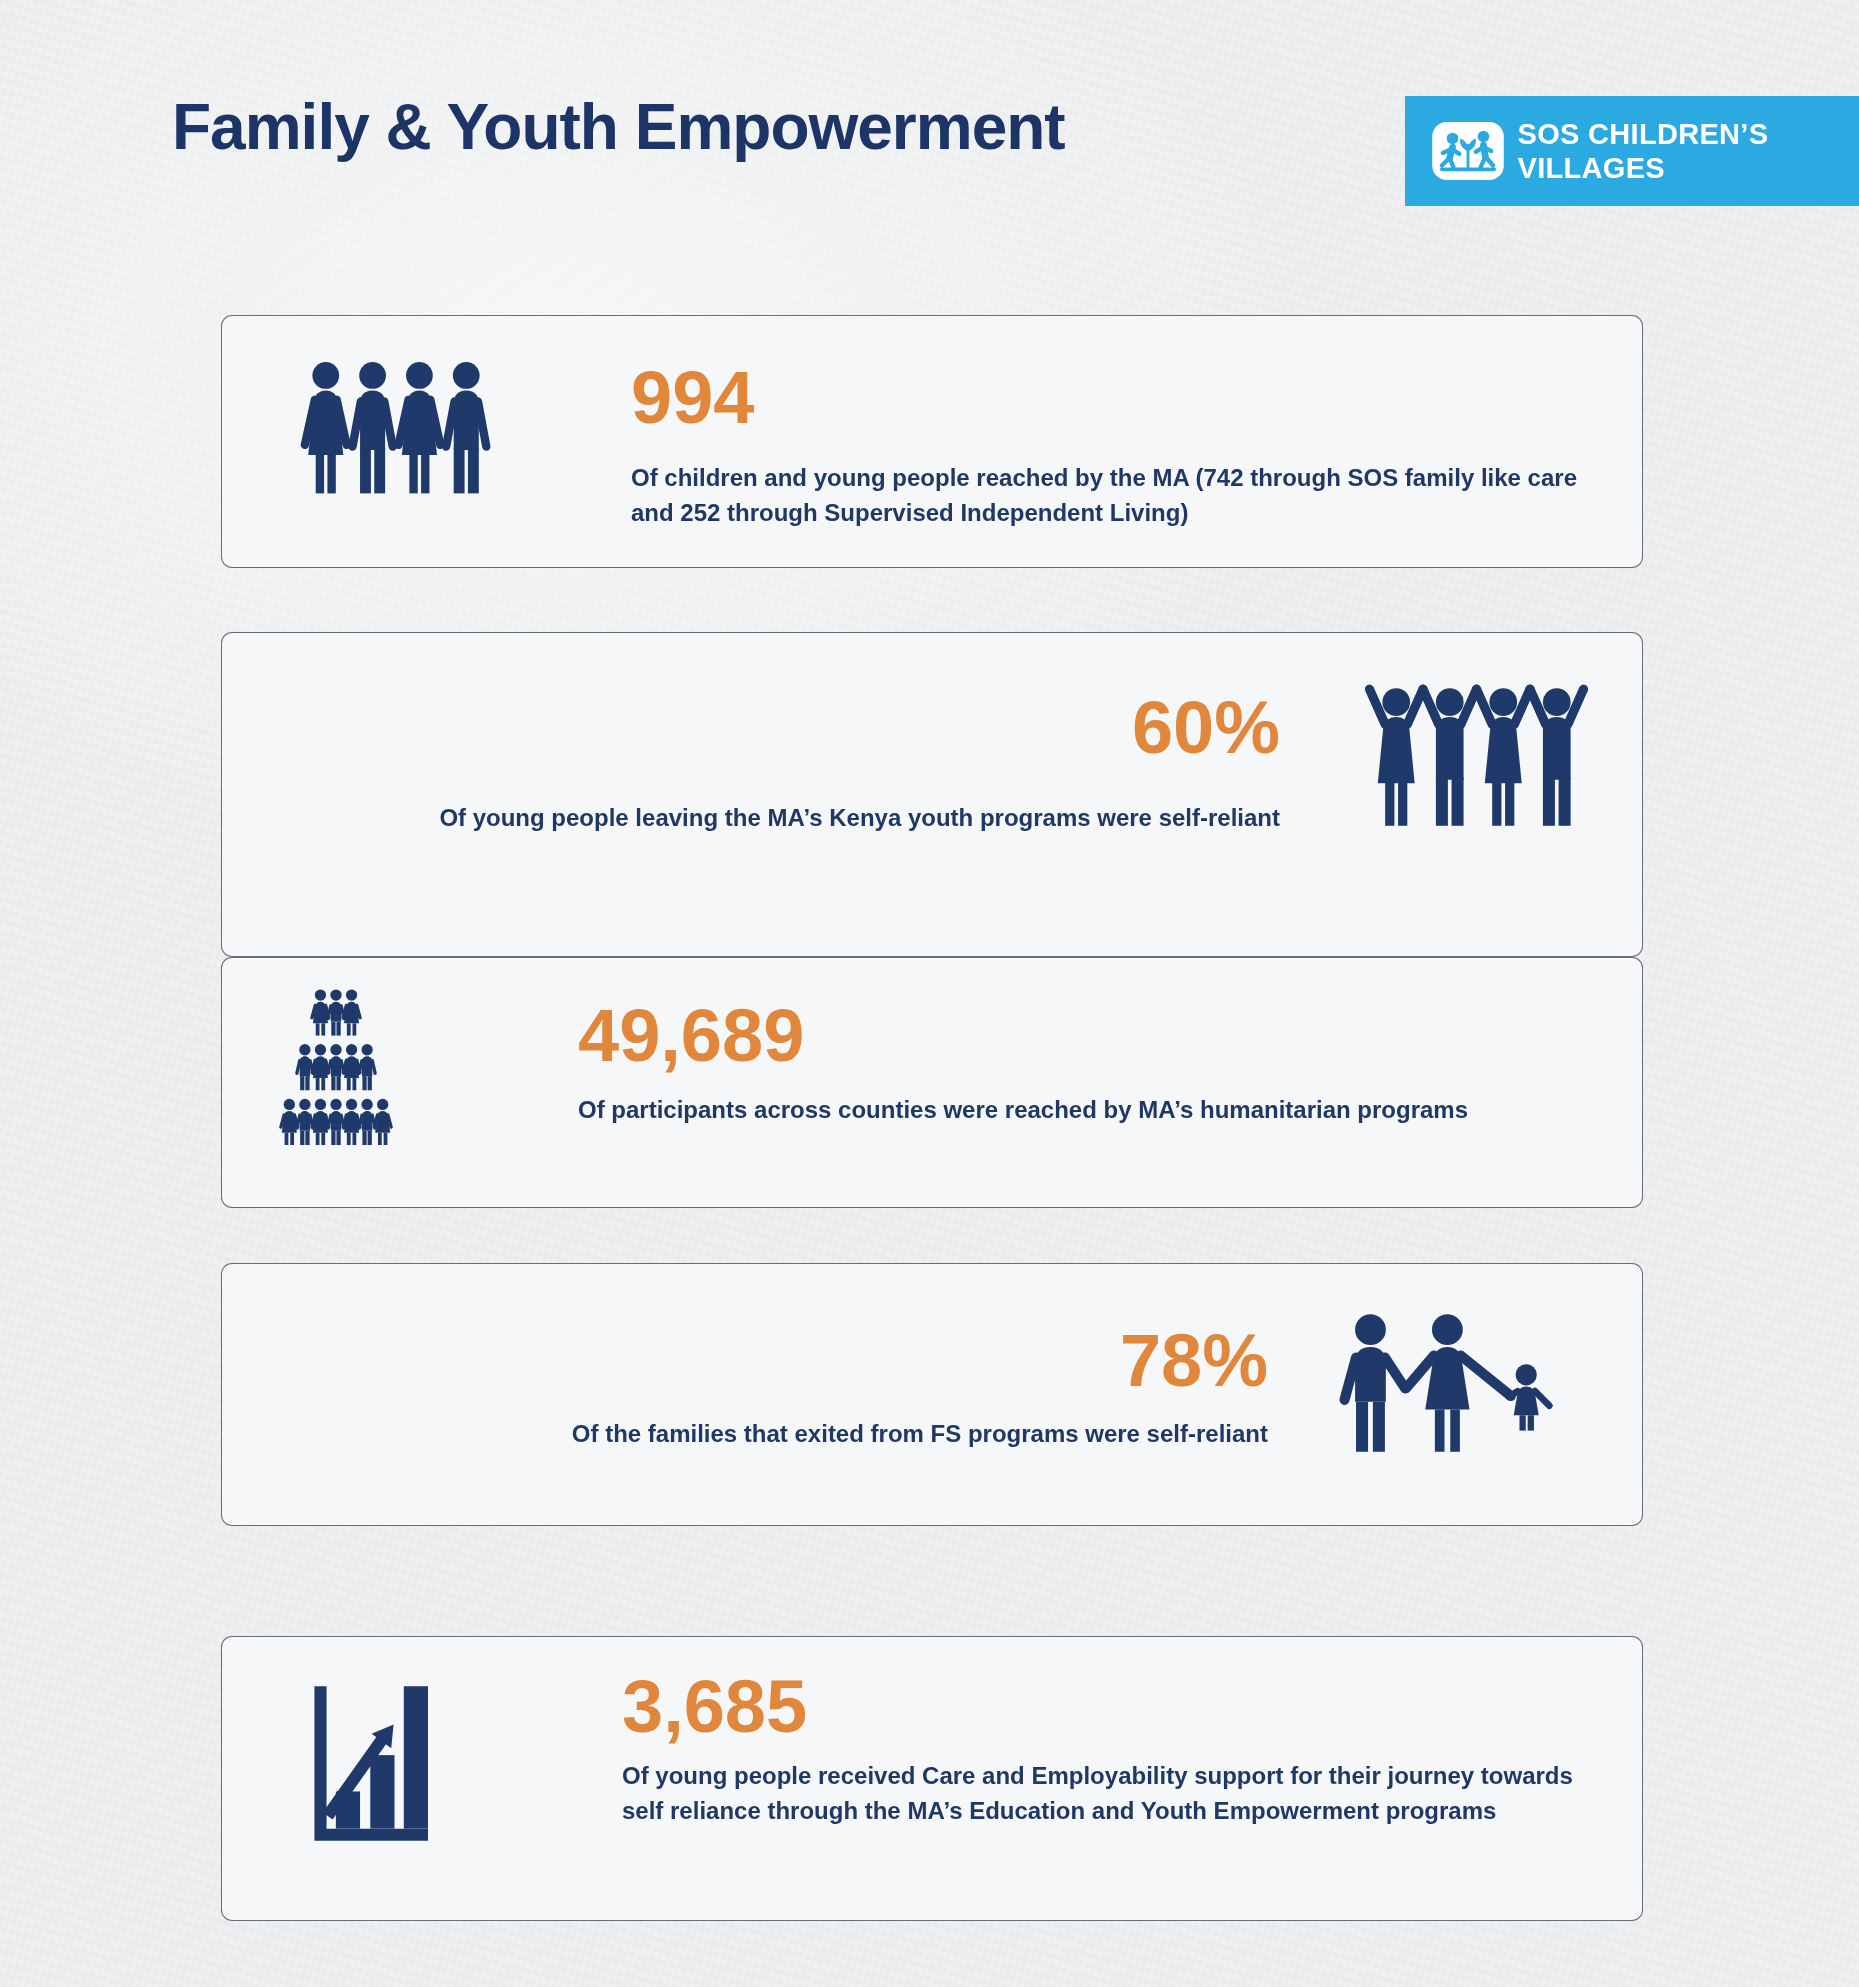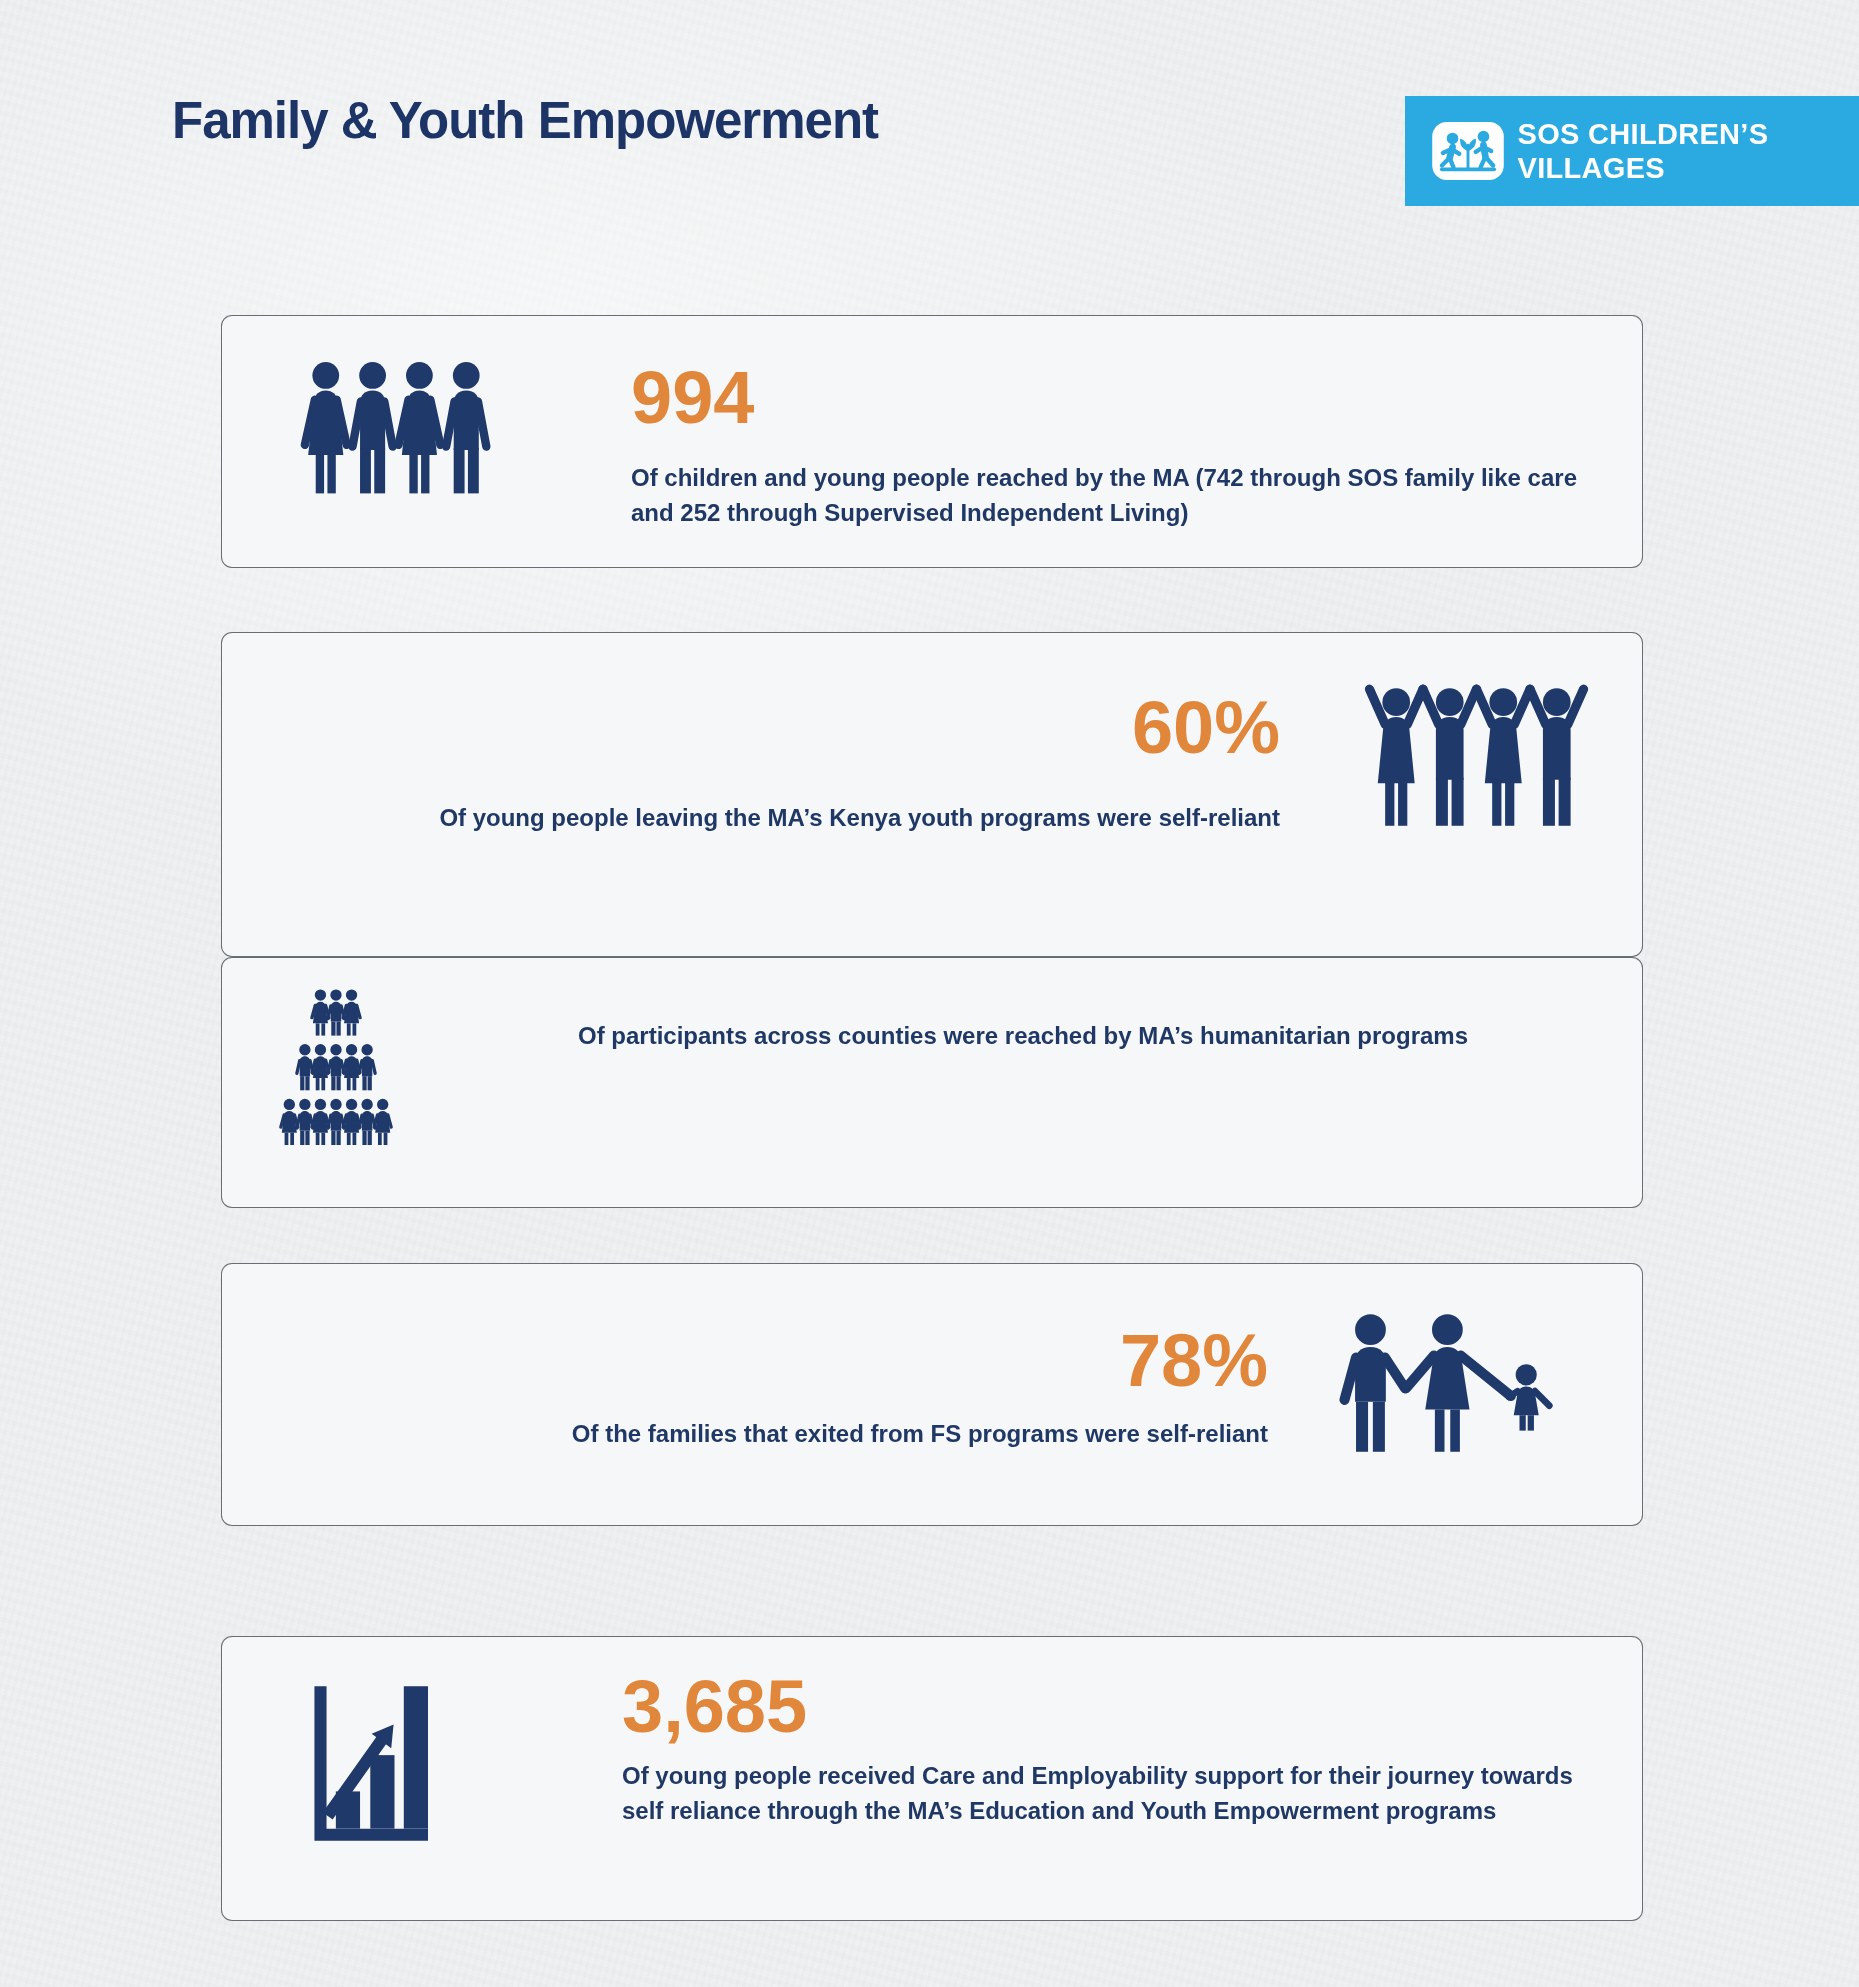--- a/index.html
+++ b/index.html
@@ -9,21 +9,21 @@
     font-family:"Liberation Sans", sans-serif;
     background:
       radial-gradient(1261px 873px at 30% 18%, rgba(255,255,255,0.55), rgba(255,255,255,0) 60%),
       repeating-linear-gradient(105deg, rgba(0,0,0,0.012) 0 2.9px, rgba(255,255,255,0.02) 2.9px 6.8px),
       repeating-linear-gradient(15deg, rgba(0,0,0,0.01) 0 4.9px, rgba(255,255,255,0.015) 4.9px 10.7px),
       #EEF0F1;
     overflow:hidden;
   }
   .title{
     position:absolute;left:172px;top:95px;margin:0;
-    font-size:51px;font-weight:800;letter-spacing:-1px;
+    font-size:64px;font-weight:800;letter-spacing:-1px;
     color:#1D3467;line-height:1;
   }
   .logo{
     position:absolute;left:1405px;top:96px;width:514px;height:110px;
     background:#2BA9E1;display:flex;align-items:center;
     box-sizing:border-box;padding-left:27px;gap:13.6px;
   }
   .logo-mark{flex:0 0 auto;line-height:0;}
   .logo-text{color:#FFFFFF;font-weight:700;font-size:29px;line-height:34px;letter-spacing:0.3px;}
   .card{
@@ -193,20 +193,21 @@
         <use href="#p3f" x="0" y="116"></use>
           <use href="#p3m" x="16.5" y="116"></use>
           <use href="#p3f" x="33" y="116"></use>
           <use href="#p3m" x="49.5" y="116"></use>
           <use href="#p3f" x="66" y="116"></use>
           <use href="#p3m" x="82.5" y="116"></use>
           <use href="#p3f" x="99" y="116"></use>
       </svg>
     </div>
     <div class="text-box">
+      <div class="stat-value">49,689</div>
       <p class="stat-desc">Of participants across counties were reached by MA’s humanitarian programs</p>
     </div>
   </section>
 
   <section class="card c4">
     <div class="icon-box">
       <svg width="250" height="141" viewBox="0 0 260 146">
         <g class="ic">
           <circle cx="40" cy="17" r="16"></circle>
           <path d="M40 35 C50 35 56 41 56 50 L56 92 L24 92 L24 50 C24 41 30 35 40 35 Z"></path>

